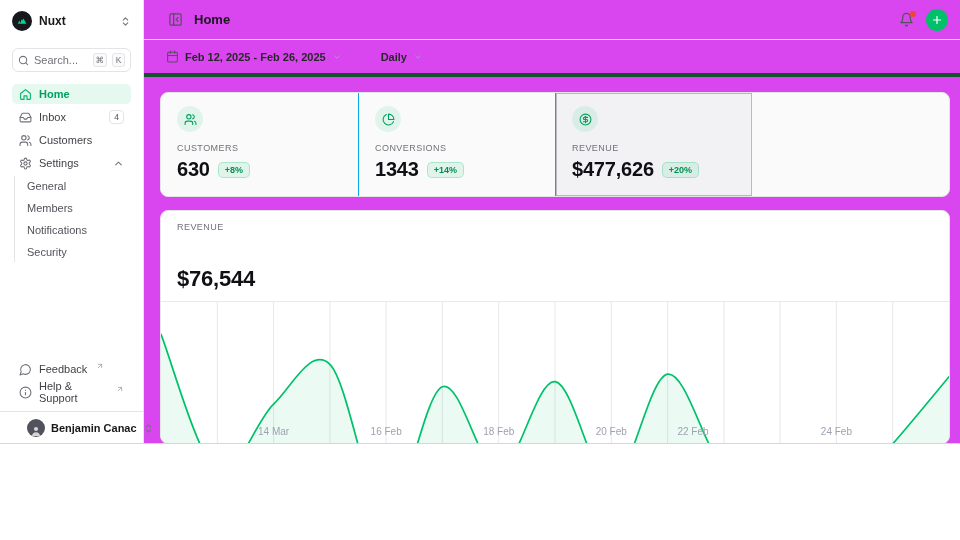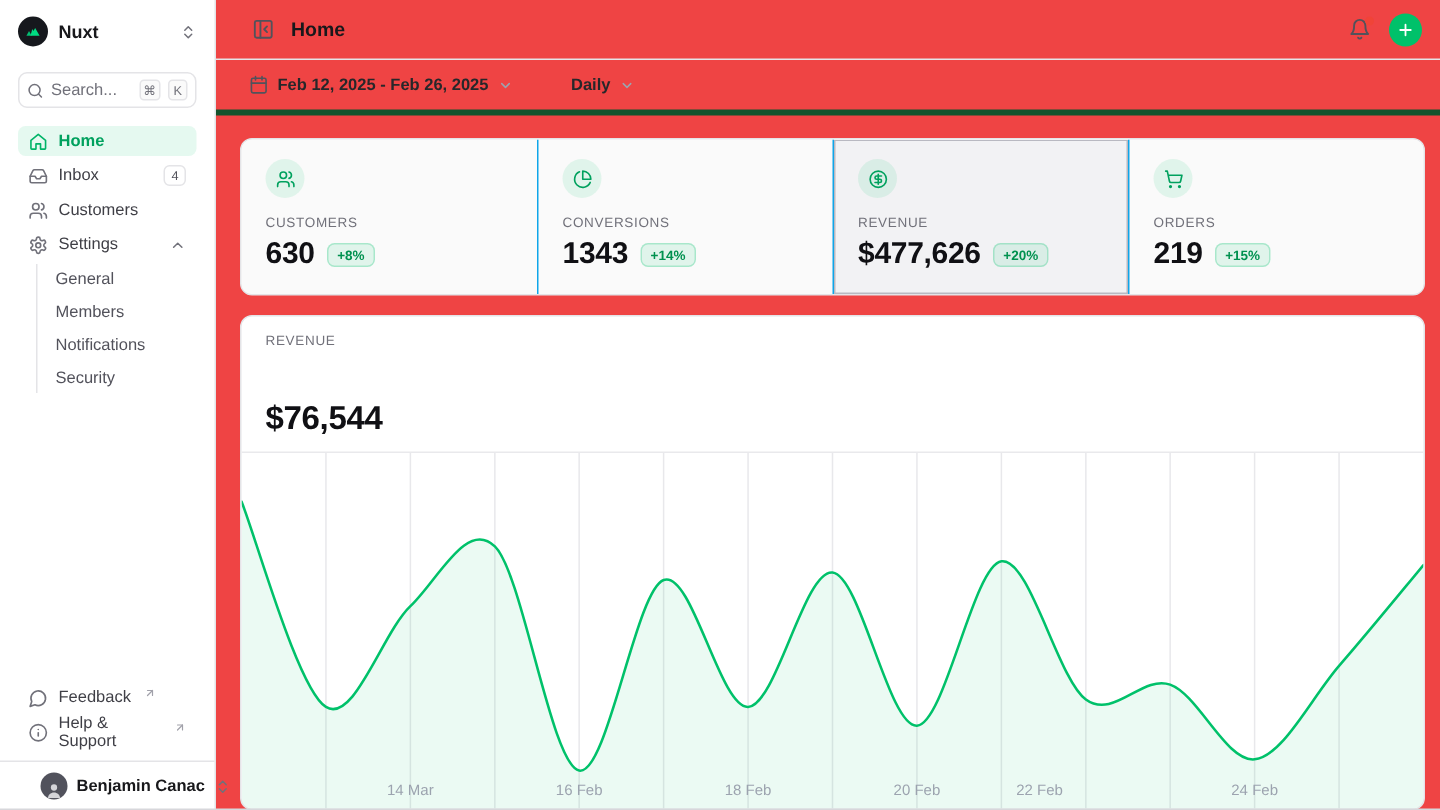--- a/index.html
+++ b/index.html
@@ -1,38 +1,38 @@
 <!DOCTYPE html>
 <html><head>
 <meta charset="utf-8">
 <style>
   * { box-sizing: border-box; margin: 0; padding: 0; }
   html,body { width: 960px; height: 540px; overflow: hidden; }
   body { font-family: "Liberation Sans", sans-serif; background: #fff; color: #18181b; }
-  .app { position: relative; width: 960px; height: 540px; display: flex; background:#ef4444; }
+  .app { position: relative; width: 960px; height: 444px; display: flex; background:#d946ef; }
   svg { display:block; }
 
   
   .sidebar { width: 144px; flex: 0 0 144px; height: 100%; border-right: 1px solid #e4e4e7; display: flex; flex-direction: column; padding: 0 12px; background:#fff; }
   .ws-row { height: 42px; display:flex; align-items:center; gap:7px; cursor:pointer; }
   .ws-logo { width:20px; height:20px; border-radius:50%; background:#16181d; display:flex; align-items:center; justify-content:center; flex:0 0 20px; }
   .ws-name { font-size:12px; font-weight:700; }
   .sel-caret { margin-left:auto; color:#71717a; }
   .searchbox { margin-top:6px; height:24px; border:1px solid #e4e4e7; border-radius:6px; background:#fff; display:flex; align-items:center; gap:5px; padding:0 5px; color:#71717a; }
   .searchbox input { border:none; outline:none; flex:1 1 auto; width:10px; font-size:11px; font-family:"Liberation Sans",sans-serif; color:#3f3f46; background:transparent; }
   .searchbox input::placeholder { color:#71717a; }
   .kbd { font-size:8.5px; color:#71717a; border:1px solid #e4e4e7; background:#fafafa; border-radius:3px; min-width:13px; height:14px; display:flex; align-items:center; justify-content:center; padding:0 2px; }
   .nav { margin-top:12px; }
   .side-item { height:20px; margin-bottom:3px; display:flex; align-items:center; gap:7px; padding:0 7px; border-radius:5px; font-size:11px; color:#3f3f46; cursor:pointer; }
   .side-item .ic { color:#71717a; }
   .side-item.active { background:rgba(0,193,106,0.10); color:#00a15e; font-weight:600; }
   .side-item.active .ic { color:#00b468; }
   .count-badge { margin-left:auto; font-size:8.5px; color:#52525b; border:1px solid #e4e4e7; border-radius:4px; padding:1px 4px; background:#fff; }
   .trail { margin-left:auto; color:#71717a; }
-  .subnav { margin:1px 0 0 12px; border-left:1px solid #e4e4e7; padding-left:5px; }
+  .subnav { margin:1px 0 0 2px; border-left:1px solid #e4e4e7; padding-left:5px; }
   .sub-item { height:20px; margin-bottom:2px; display:flex; align-items:center; padding:0 7px; border-radius:5px; font-size:11px; color:#52525b; cursor:pointer; }
   .side-footer { margin-top:auto; padding-bottom:6px; }
   .ext { color:#a1a1aa; margin-left:2px; margin-bottom:6px; }
   .user-row { border-top:1px solid #e4e4e7; margin:0 -12px; padding:7px 27px; display:flex; align-items:center; gap:6px; cursor:pointer; }
   .avatar { width:18px; height:18px; border-radius:50%; background:#51525c; display:flex; align-items:flex-end; justify-content:center; overflow:hidden; flex:0 0 18px; }
   .user-name { font-size:11px; font-weight:700; white-space:nowrap; }
 
   
   .main { flex:1 1 auto; display:flex; flex-direction:column; min-width:0; }
   .topbar { height:40px; border-bottom:1px solid #e4e4e7; display:flex; align-items:center; padding:0 12px 0 22px; gap:9px; }
@@ -316,34 +316,20 @@
                 <path d="M12 18V6"></path>
               </svg>
           </div>
           <div class="stat-label">REVENUE</div>
           <div class="stat-value-row">
             <span class="stat-value">$477,626</span>
             <span class="delta-badge">+20%</span>
           </div>
         </div>
 
-        <div class="stat-card">
-          <div class="stat-icon-circle">
-            <svg width="13" height="13" viewBox="0 0 24 24" fill="none" stroke="currentColor" stroke-width="2" stroke-linecap="round" stroke-linejoin="round">
-                <circle cx="8" cy="21" r="1"></circle>
-                <circle cx="19" cy="21" r="1"></circle>
-                <path d="M2.05 2.05h2l2.66 12.42a2 2 0 0 0 2 1.58h9.78a2 2 0 0 0 1.95-1.57l1.65-7.43H5.12"></path>
-              </svg>
-          </div>
-          <div class="stat-label">ORDERS</div>
-          <div class="stat-value-row">
-            <span class="stat-value">219</span>
-            <span class="delta-badge">+15%</span>
-          </div>
-        </div>
       </div>
 
       <div class="chart-card">
         <div class="chart-head">
           <div class="chart-label">REVENUE</div>
           <div class="chart-value">$76,544</div>
         </div>
         <div class="plot-wrap">
           <div class="plot">
               <svg width="788" height="249" viewBox="0 0 788 249">

